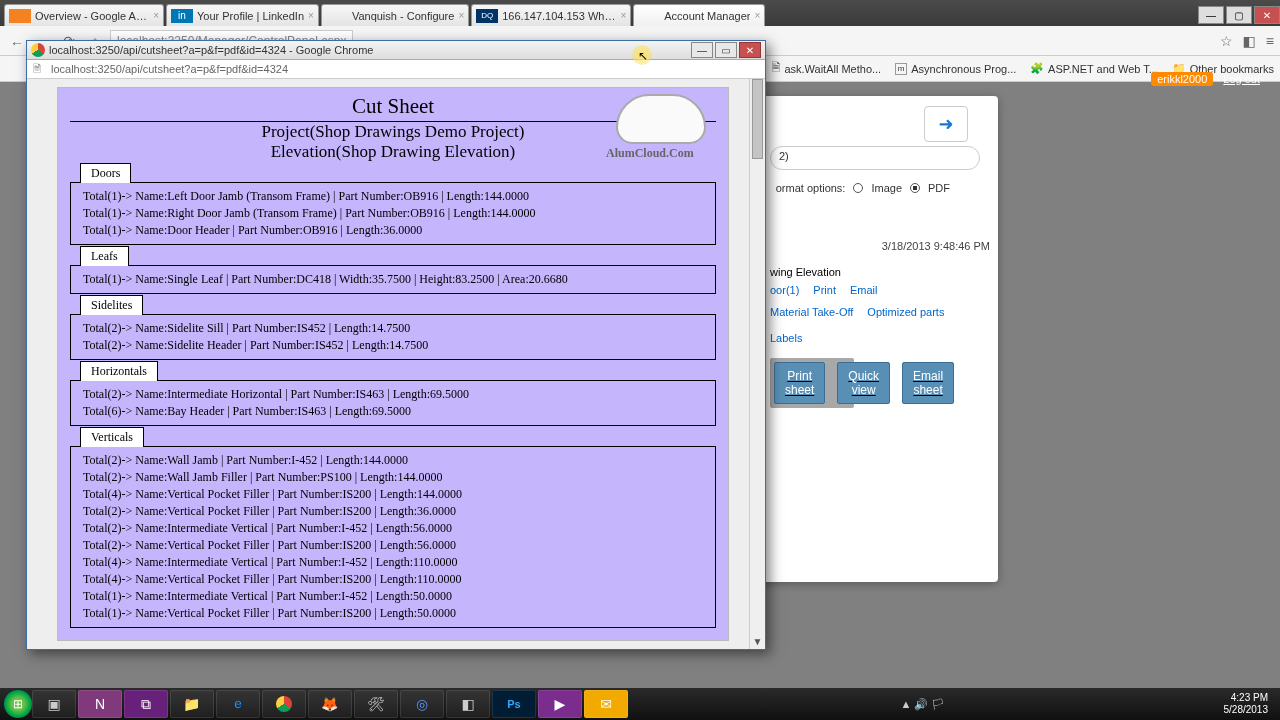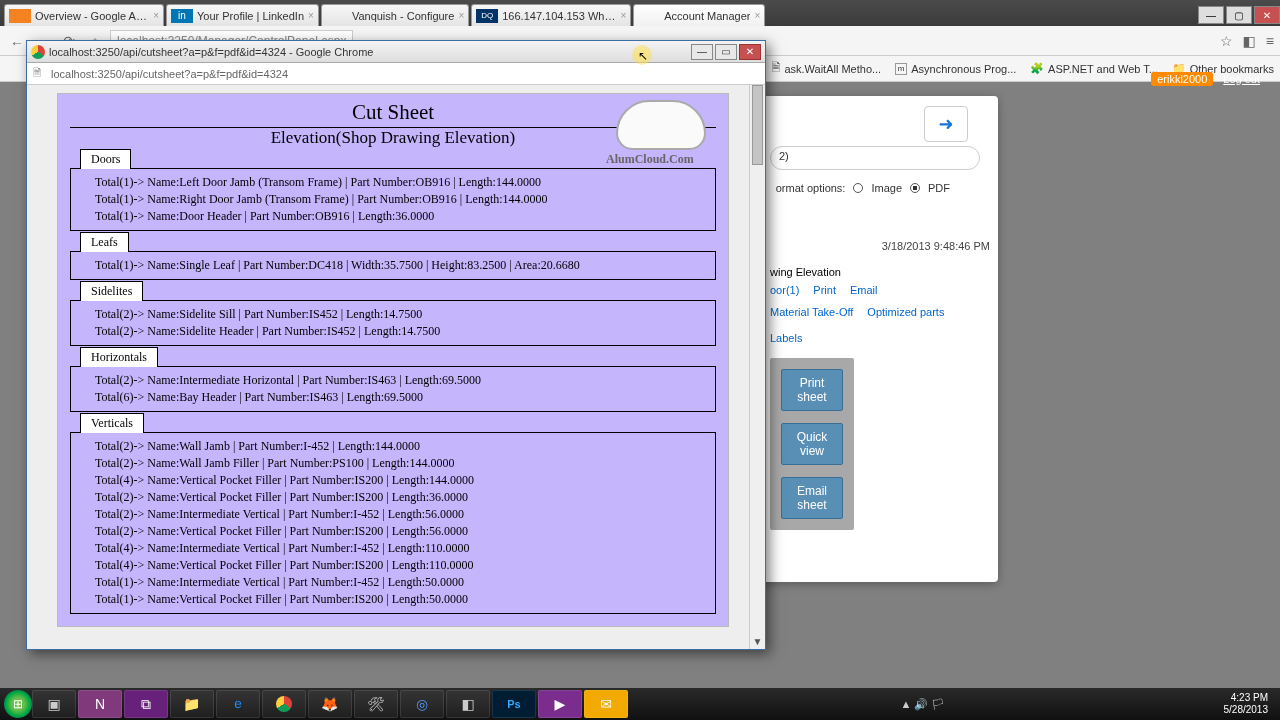--- a/index.html
+++ b/index.html
@@ -47,21 +47,21 @@
 .popup-body { flex:1; display:flex; background:#eee; }
 .sheet-scroll { flex:1; overflow:auto; padding:8px 20px 8px 30px; }
 .sheet { background:#c4b5fd; border:1px solid #bbb; padding:6px 12px 12px; font-family:"Times New Roman",serif; color:#000; }
 .sheet h1 { text-align:center; font-size:21px; font-weight:normal; border-bottom:1px solid #000; padding-bottom:2px;}
 .sheet h2 { text-align:center; font-size:17px; font-weight:normal; }
 .sheet .hdr { position:relative; }
 .logo { position:absolute; right:0; top:0; width:110px; text-align:left; font-size:12px; color:#666;}
 .logo .cloud { width:90px; height:50px; border:2px solid #aaa; border-radius:40px 40px 20px 20px; margin:0 auto 2px; position:relative; background:#fafafa;}
 .section-tab { display:inline-block; border:1px solid #000; border-bottom:none; background:#fff; padding:2px 10px; font-size:12px; margin-left:10px; position:relative; top:1px; }
 .section-body { border:1px solid #000; padding:4px 8px; font-size:12px; font-family:"Times New Roman",serif; }
-.section-body div { margin:2px 16px; }
+.section-body div { margin:2px 4px; }
 .popup-scrollbar { width:16px; background:#efefef; border-left:1px solid #ccc; position:relative;}
 .popup-scrollbar .thumb{ position:absolute; top:0; left:2px; right:2px; height:80px; background:#c4c4c4; border:1px solid #999;}
 .popup-scrollbar .arrow{ position:absolute; left:0; right:0; height:16px; display:flex; align-items:center; justify-content:center; font-size:10px; color:#555;}
 .popup-scrollbar .arrow.up{ top:0; } .popup-scrollbar .arrow.dn{ bottom:0; }
 
 
 .cursor { position:absolute; left:632px; top:45px; width:20px; height:20px; border-radius:50%; background:radial-gradient(rgba(255,230,100,.9),rgba(255,200,0,.2)); pointer-events:none;}
 .cursor::after{ content:"↖"; position:absolute; left:6px; top:4px; font-size:12px; color:#000;}
 
 
@@ -70,21 +70,21 @@
 .start { background:radial-gradient(circle,#6cc04a 30%,#0a4 60%,#036 100%); border-radius:50%; width:28px; height:28px; font-size:12px; color:#fff; display:flex; align-items:center; justify-content:center;}
 .tray { margin-left:auto; color:#fff; font-size:10px; text-align:right; padding-right:8px; line-height:12px;}
 .tray-icons { display:flex; gap:6px; color:#ccc; font-size:11px; margin-right:8px;}
 .bp-arrow { position:absolute; right:312px; top:106px; width:44px; height:36px; background:#fff; border:1px solid #ccc; border-radius:4px; display:flex; align-items:center; justify-content:center; color:#1776d6; font-size:18px;}
 .format-row { position:absolute; right:330px; top:182px; font-size:11px; color:#333; display:flex; align-items:center; gap:6px; }
 .input-chip { position:absolute; right:300px; top:146px; width:210px; height:24px; border:1px solid #ccc; border-radius:12px; background:#fff; font-size:11px; padding:3px 8px; color:#333;}
 .info-panel { position:absolute; right:290px; top:240px; width:220px; font-size:11px;}
 .info-panel .date { text-align:right; color:#444; margin-bottom:14px;}
 .info-panel .links { color:#06c; margin-bottom:10px; display:flex; gap:14px;}
 .info-panel .links2 { color:#06c; margin-bottom:14px; display:flex; gap:14px; flex-wrap:wrap;}
-.btn-stack { display:flex; flex-direction:column; gap:12px; background:#a8a8a8; padding:11px; width:84px; border-radius:2px;}
+.btn-stack { display:flex; gap:12px; background:#a8a8a8; padding:4px; width:84px; border-radius:2px;text-decoration:underline;}
 .btn-stack .blue-btn { margin:0; }
 .panel-shadow { position:absolute; right:282px; top:96px; width:718px; height:486px; background:#fff; border-radius:4px; box-shadow:0 2px 10px rgba(0,0,0,.3);} 
 </style>
 </head>
 <body>
 
 <div class="tabstrip">
   <div class="tab">
       <span class="favicon" style="background:#f58220"></span>
       <span class="lbl">Overview - Google Analy</span>
@@ -202,20 +202,21 @@
   </div>
   <div class="popup-omni">
     <span class="file-icon">🗎</span>
     <span>localhost:3250/api/cutsheet?a=p&amp;f=pdf&amp;id=4324</span>
   </div>
   <div class="popup-body">
     <div class="sheet-scroll">
       <div class="sheet">
         <div class="hdr">
           <h1>Cut Sheet</h1>
+          <h2>Project(Shop Drawings Demo Project)</h2>
           <h2>Elevation(Shop Drawing Elevation)</h2>
           <div class="logo">
             <div class="cloud"></div>
             <b>AlumCloud.Com</b>
           </div>
         </div>
 
         <div>
           <span class="section-tab">Doors</span>
           <div class="section-body">

